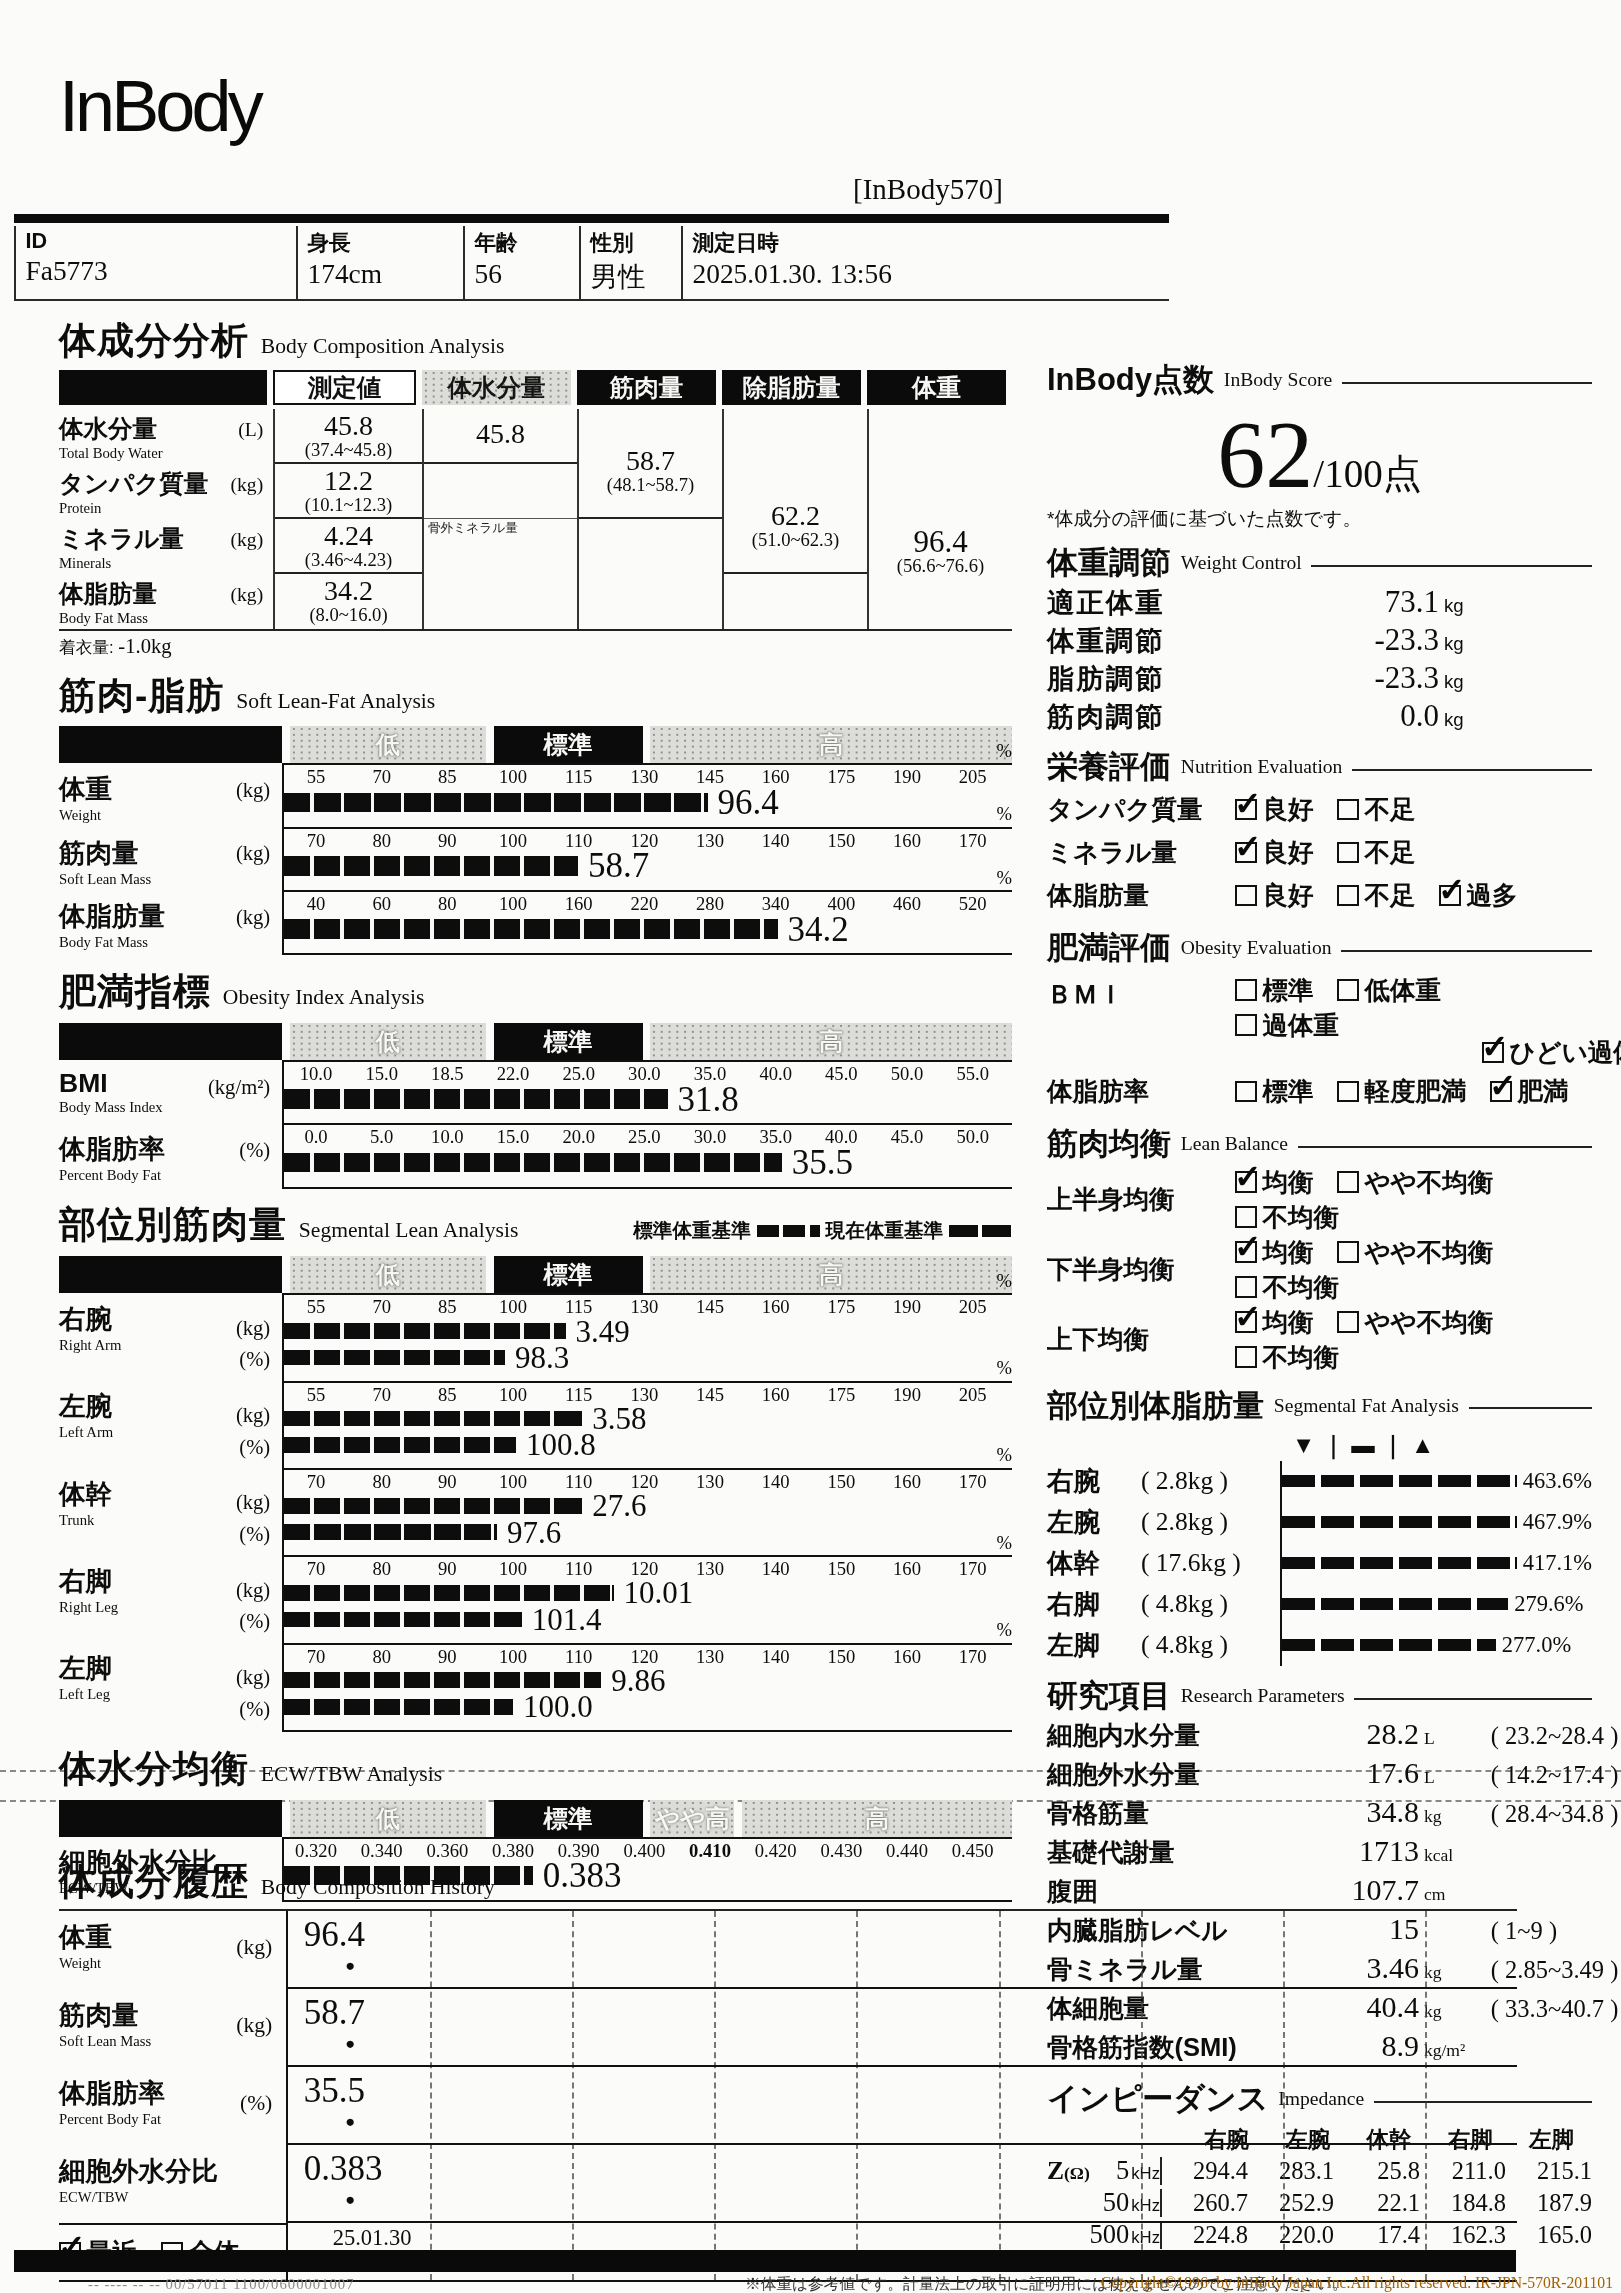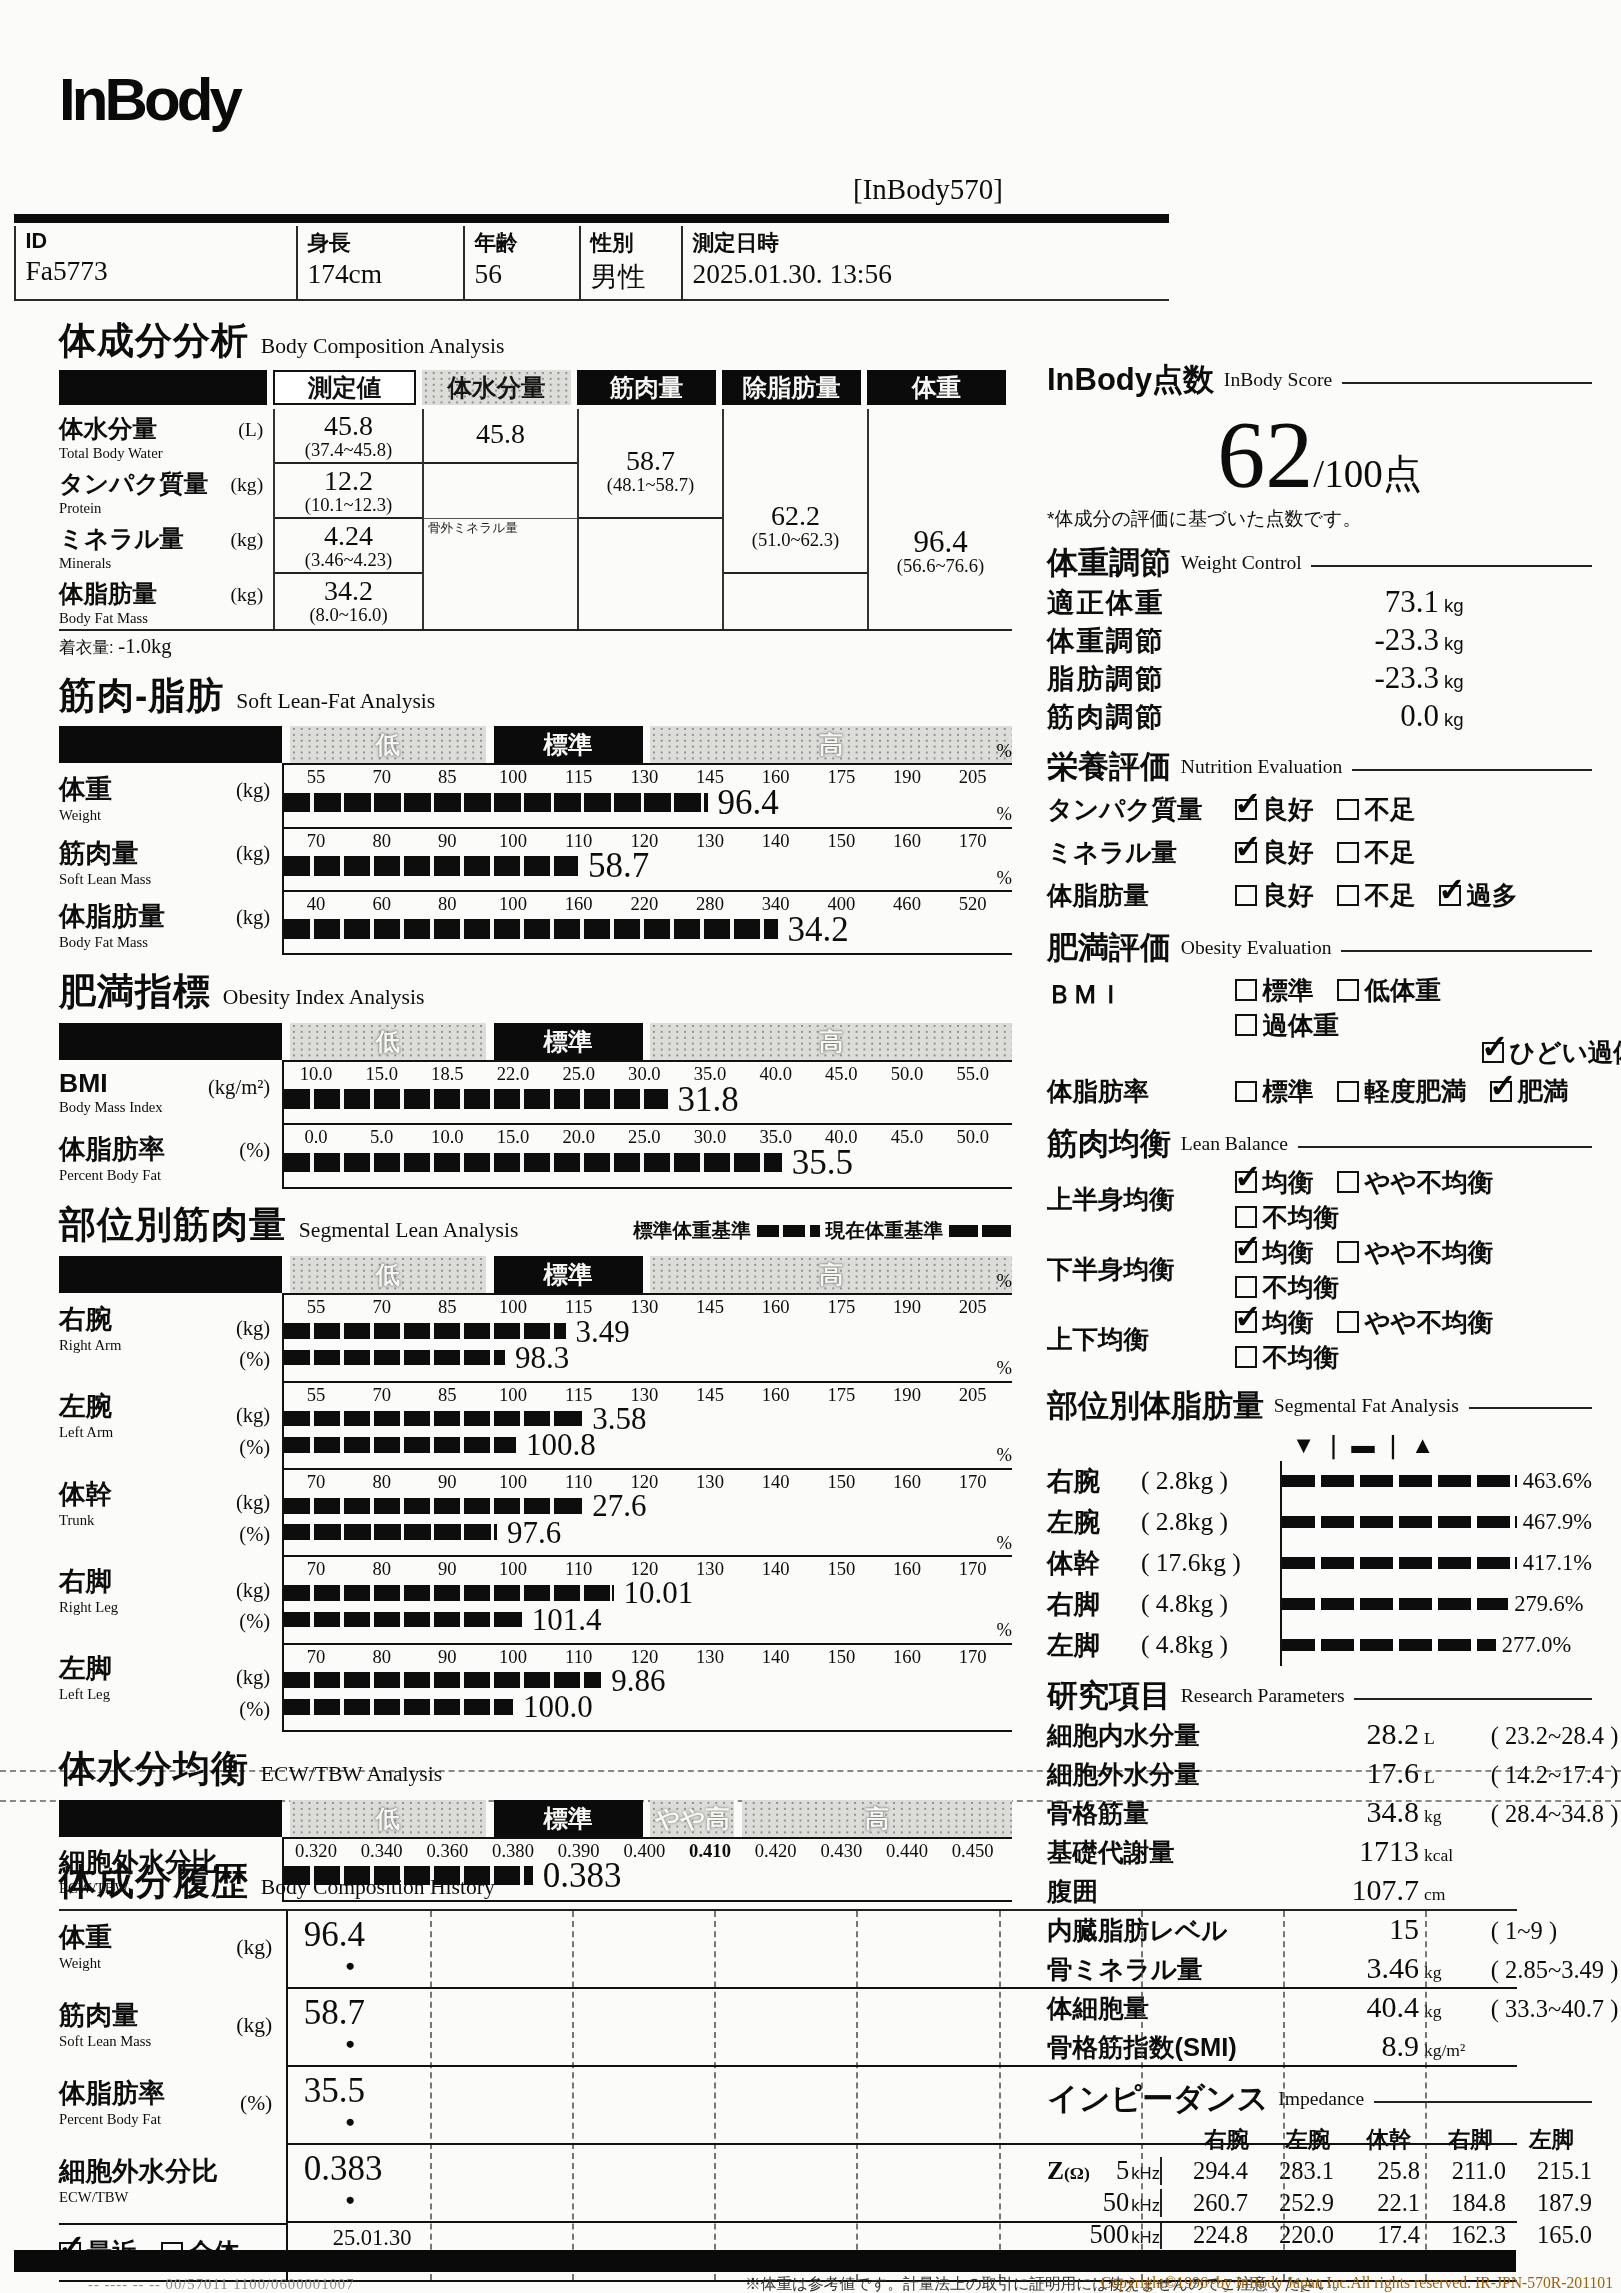--- a/index.html
+++ b/index.html
@@ -1,21 +1,21 @@
 <!DOCTYPE html>
 <html><head>
 <meta charset="utf-8">
 <style>
   html,body{margin:0;padding:0;background:#888;}
   #page{position:relative;width:1621px;height:2294px;background:#fbfbf9;color:#0d0d0d;
         font-family:"Liberation Sans",sans-serif;overflow:hidden;}
   .num{font-family:"Liberation Serif","DejaVu Serif",serif;}
 
   
-  .logo{position:absolute;left:59px;top:65px;font-size:60px;font-weight:700;letter-spacing:-3.9px;color:#0a0a0a;}
+  .logo{position:absolute;left:59px;top:65px;font-size:72px;font-weight:400;letter-spacing:-3.9px;color:#0a0a0a;}
   .model{position:absolute;left:853px;top:173px;font-size:29px;}
   .rule-thick{position:absolute;left:13.7px;top:214px;width:1155px;height:8.8px;background:#0c0c0c;}
   .idbar{position:absolute;left:13.7px;top:226px;width:1155px;height:73px;display:flex;border-bottom:2px solid #2a2a2a;}
   .idcell{border-left:2px solid #2a2a2a;padding:2px 0 0 9.8px;box-sizing:border-box;}
   .idcell .lab{font-size:21.6px;font-weight:600;}
   .idcell .val{font-size:27.4px;margin-top:2px;}
   .idc0{width:282px;}.idc1{width:167px;}.idc2{width:116px;}.idc3{width:102px;}.idc4{flex:1;}
 
   
   #left-col{position:absolute;left:59px;top:316px;width:953px;}

